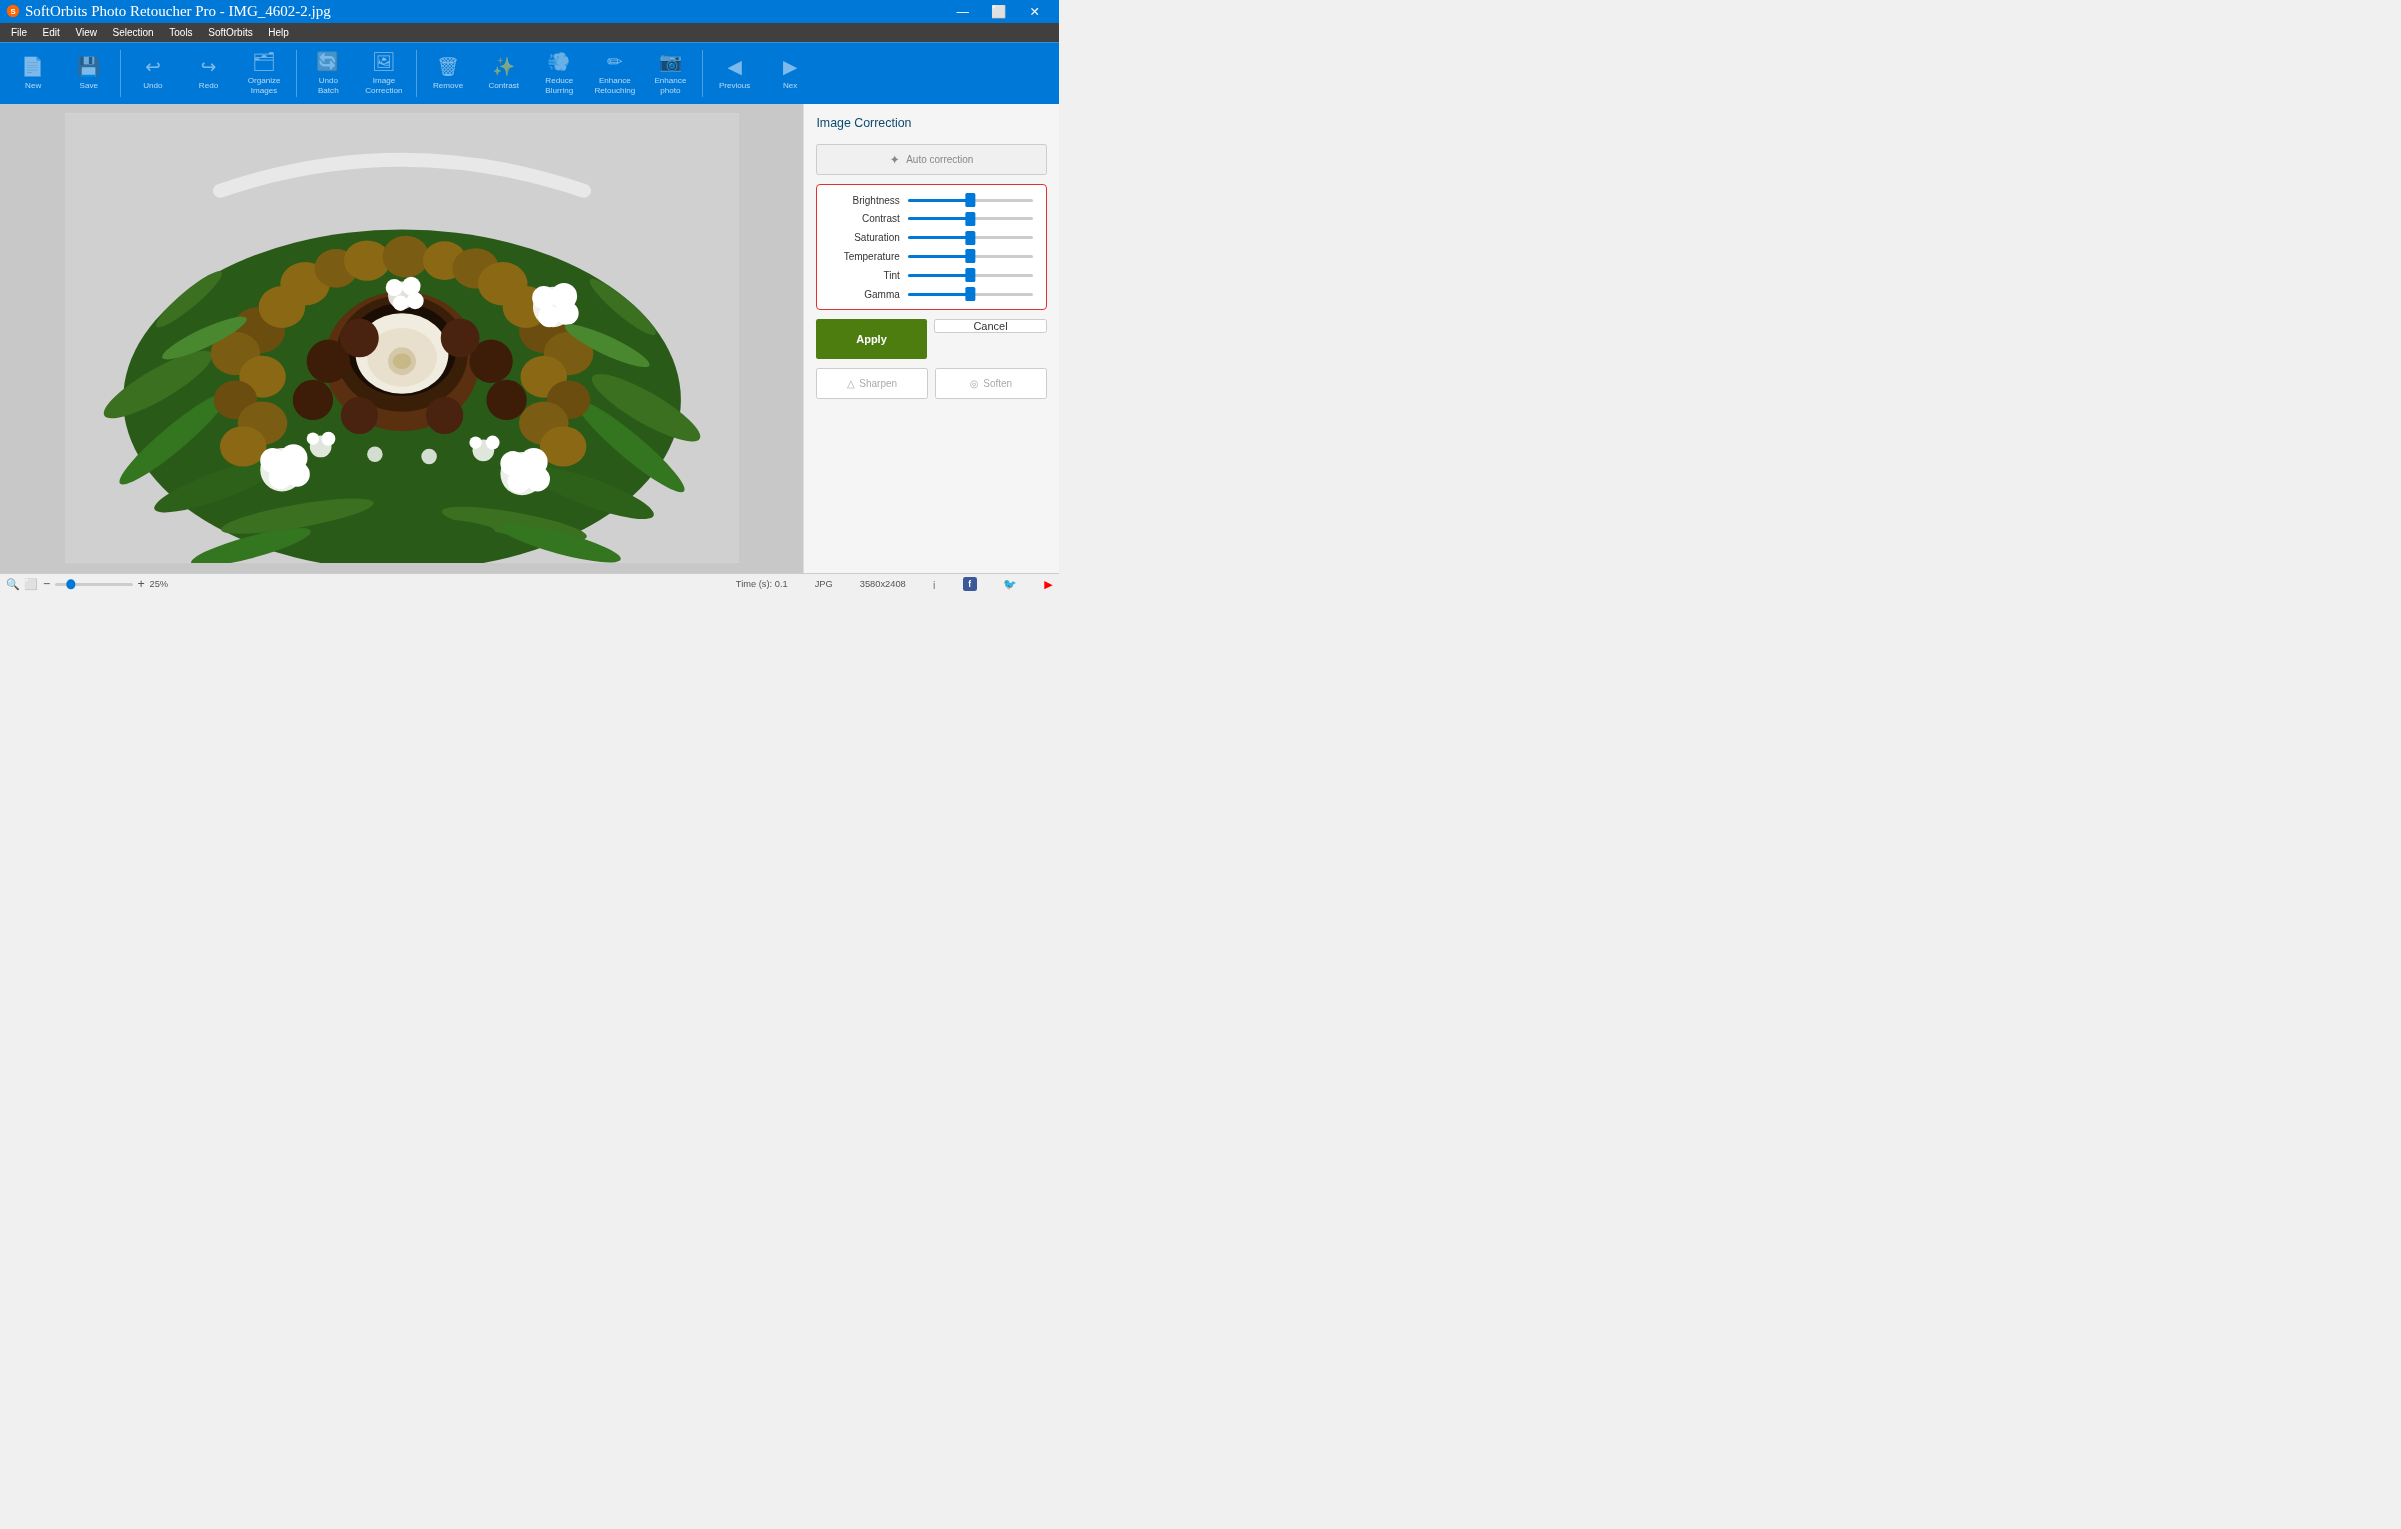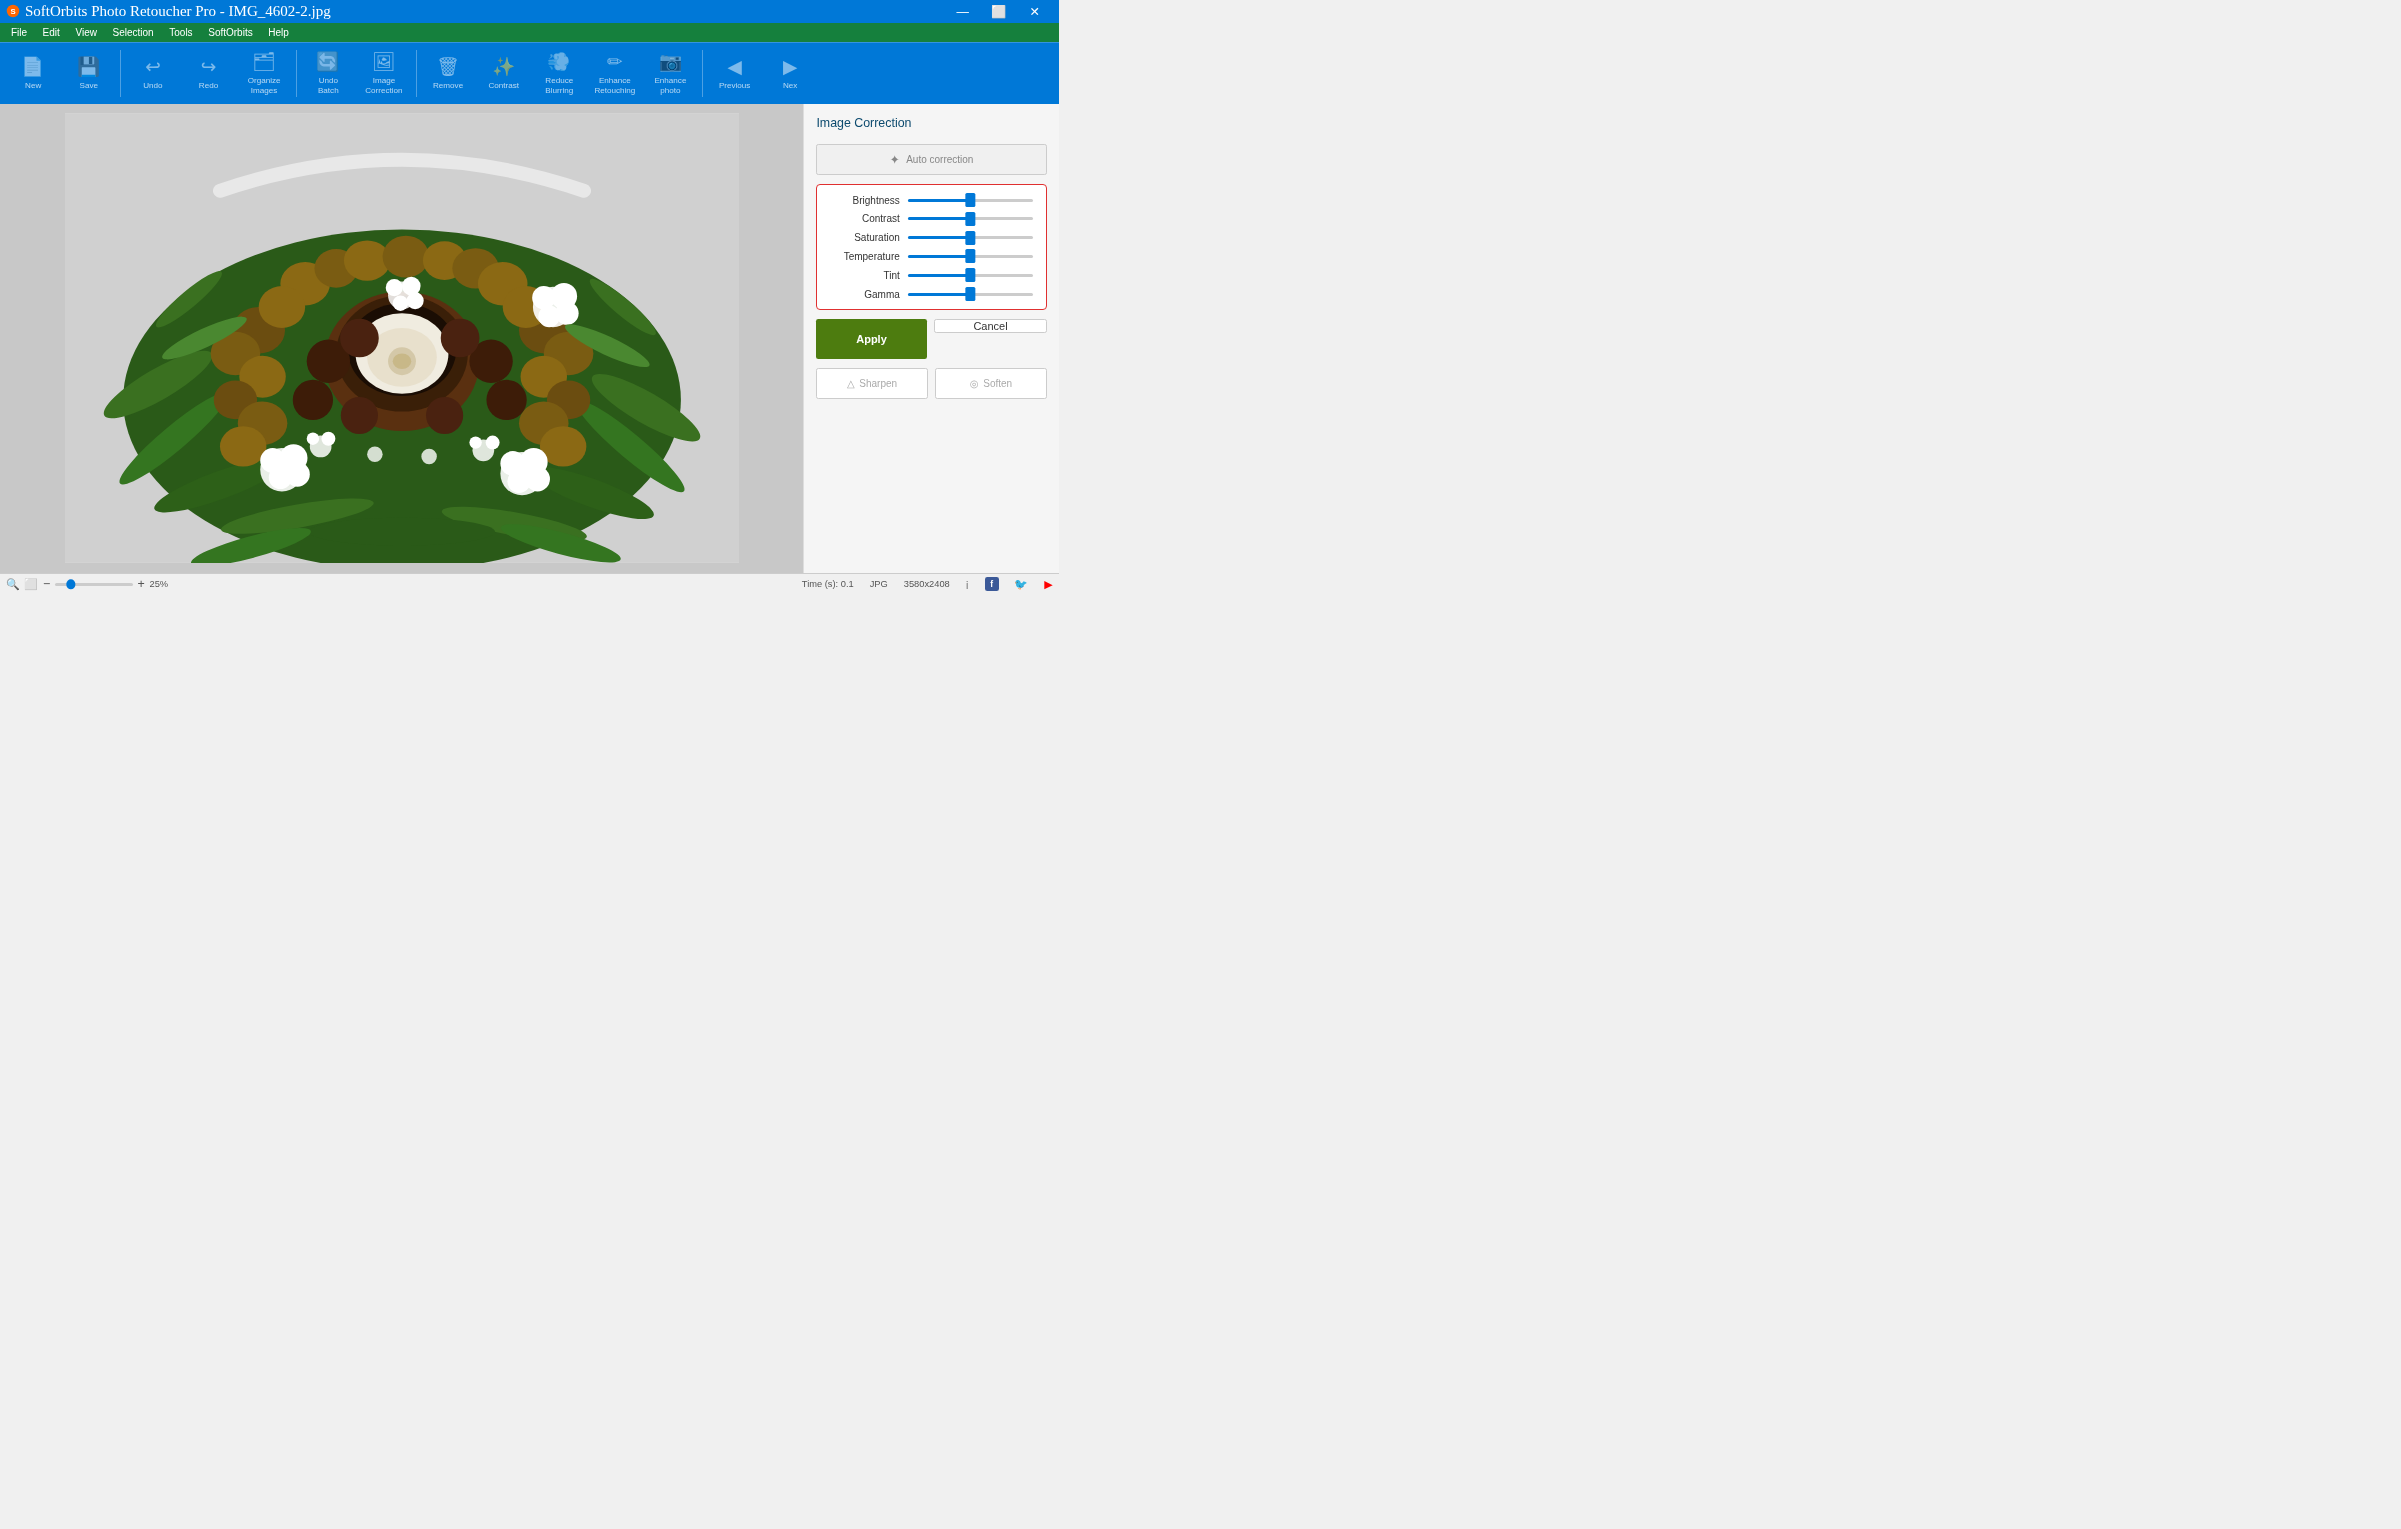--- a/index.html
+++ b/index.html
@@ -24,21 +24,21 @@
       background: transparent;
       border: none;
       color: white;
       font-size: 12.4px;
       cursor: pointer;
       display: flex; align-items: center; justify-content: center;
     }
 
     
     .menu-bar {
-      background: #15803d;
+      background: #404040;
       height: 18.6px;
       display: flex;
       align-items: center;
       padding: 0 3.1px;
     }
     .menu-item {
       color: white;
       padding: 1.6px 7.8px;
       font-size: 10px;
       cursor: pointer;
@@ -237,21 +237,21 @@
       background: #f0f0f0;
       border-top: 0.8px solid #ccc;
       display: flex;
       align-items: center;
       padding: 0 6.2px;
       gap: 6.2px;
       font-size: 9.3px;
       color: #555;
     }
     .status-bar-left { display: flex; align-items: center; gap: 4.7px; flex: 1; }
-    .status-bar-right { display: flex; align-items: center; gap: 16px; }
+    .status-bar-right { display: flex; align-items: center; gap: 27px; }
     .zoom-slider {
       width: 78px;
       height: 3.1px;
       background: #ccc;
       border-radius: 1.6px;
       position: relative;
       cursor: pointer;
     }
     .zoom-thumb {
       position: absolute;

